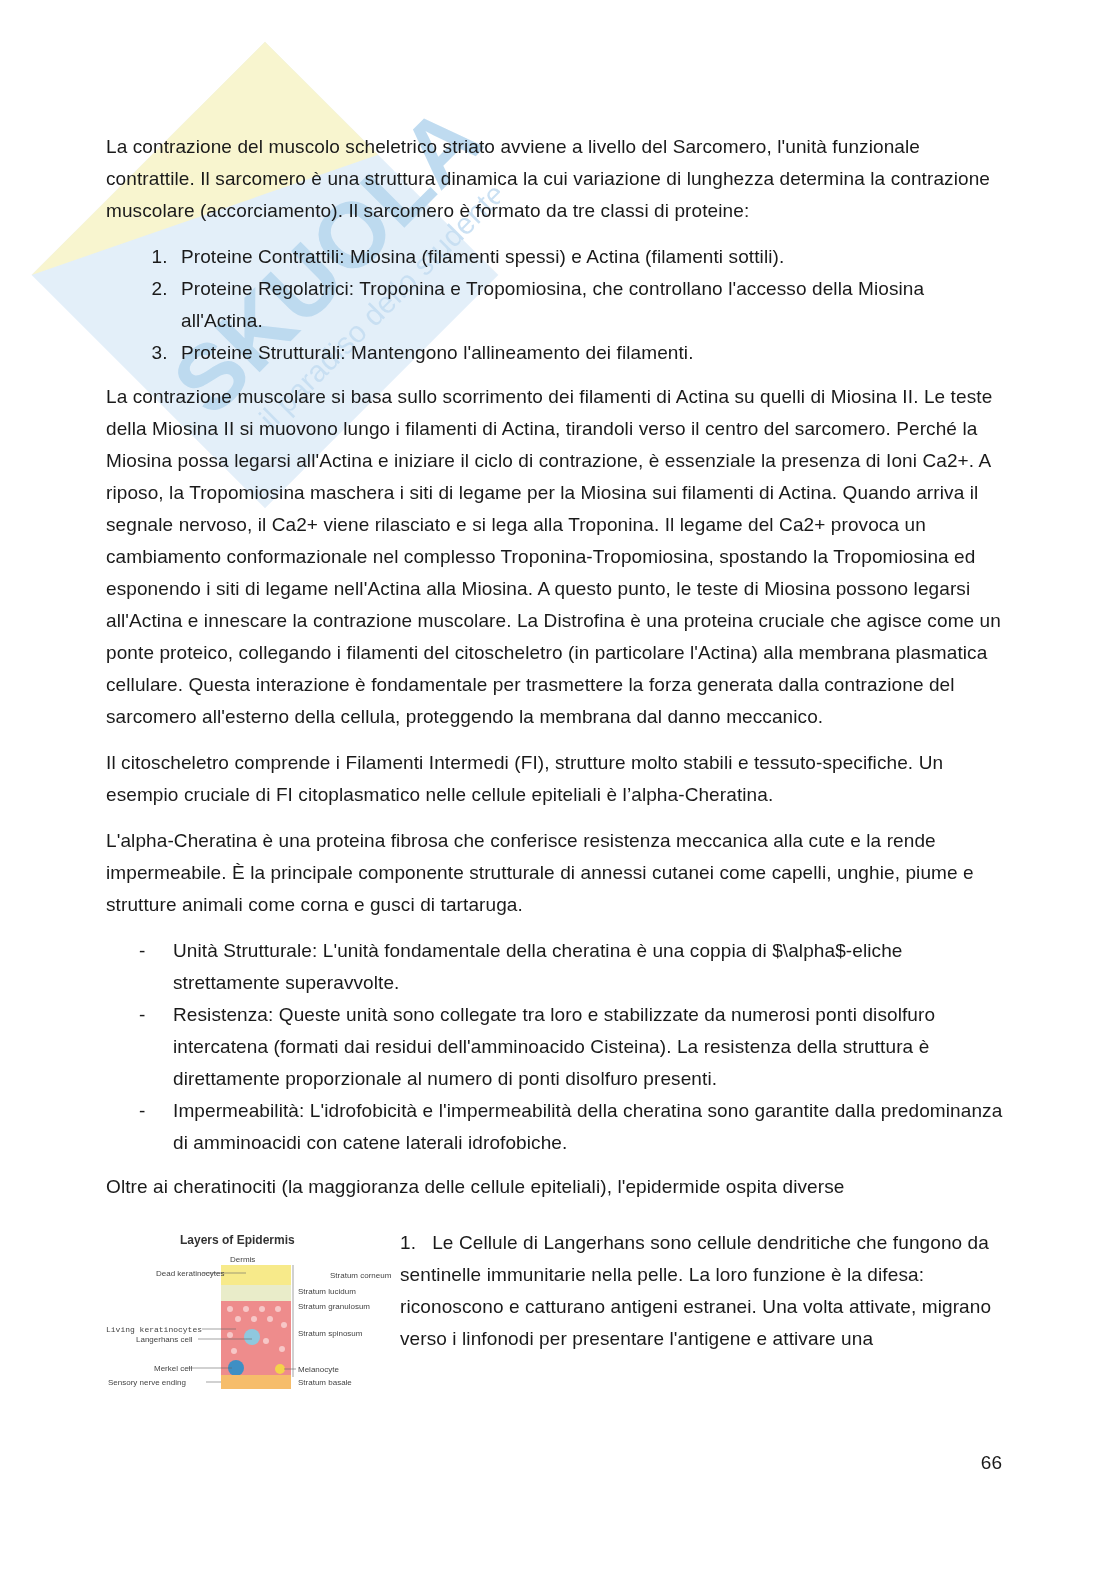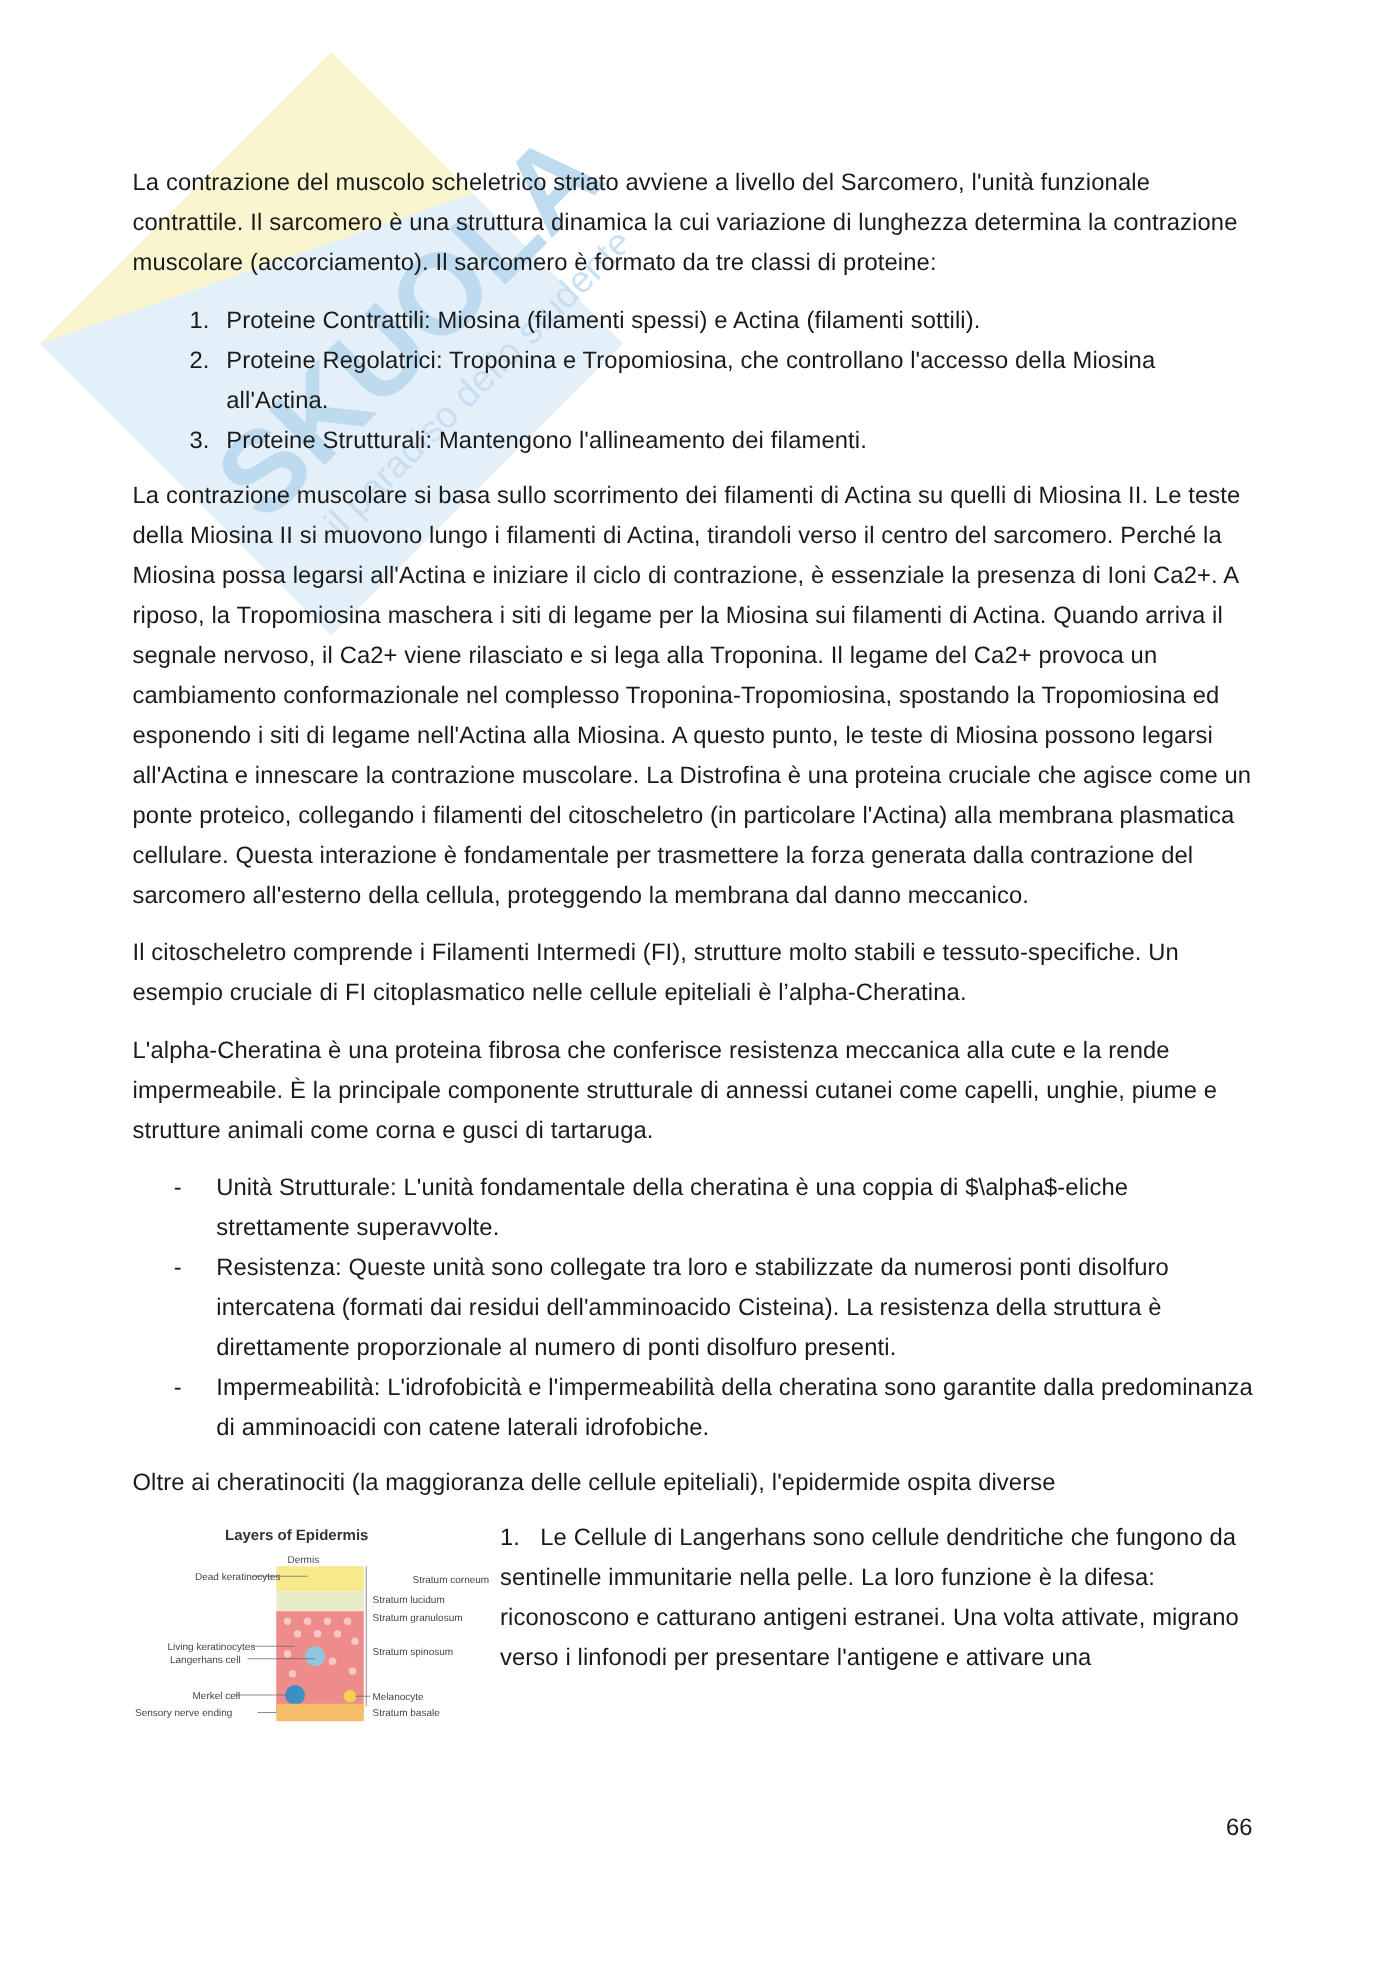--- a/index.html
+++ b/index.html
@@ -8,21 +8,21 @@
   .watermark { position: absolute; left: 30px; top: 40px; width: 470px; height: 470px; z-index: 0; pointer-events: none; }
   .page { position: absolute; left: 106px; top: 131px; width: 900px; z-index: 1; }
   p, li { font-size: 19px; line-height: 32px; margin: 0; letter-spacing: 0.1px; }
   .para { margin-bottom: 14px; }
   ol.num { margin: 0 0 12px 0; padding-left: 67px; }
   ol.num li { padding-left: 8px; }
   ul.dash { list-style: none; margin: 0 0 12px 0; padding: 0 0 0 67px; }
   ul.dash li { position: relative; }
   ul.dash li .dash-mark { position: absolute; left: -34px; top: 0; }
   .indent-line { padding-left: 294px; }
-  .bottom-row { display: flex; align-items: flex-start; margin-top: 12px; }
+  .bottom-row { display: flex; align-items: flex-start; margin-top: 24px; }
   .figure { width: 270px; height: 170px; position: relative; flex: 0 0 270px; margin-right: 24px; }
   .figure-text { flex: 1; }
   .fig-title { position: absolute; left: 74px; top: 6px; font-size: 12px; font-weight: bold; color: #333; }
   .fig-lbl { position: absolute; font-size: 8px; color: #444; white-space: nowrap; }
   .page-num { position: absolute; right: 114px; top: 1452px; font-size: 19px; z-index: 1; }
 </style>
 </head>
 <body>
 
 <svg class="watermark" viewBox="0 0 470 470">
@@ -88,21 +88,21 @@
           <line x1="96" y1="46" x2="140" y2="46"></line>
           <line x1="96" y1="102" x2="130" y2="102"></line>
           <line x1="92" y1="112" x2="146" y2="112"></line>
           <line x1="82" y1="141" x2="126" y2="141"></line>
           <line x1="100" y1="155" x2="115" y2="155"></line>
           <line x1="178" y1="142" x2="190" y2="142"></line>
           <line x1="187" y1="38" x2="187" y2="150"></line>
         </g>
       </svg>
       <div class="fig-lbl" style="left:4px; top:42px;padding-left:46px;">Dead keratinocytes</div>
-      <div class="fig-lbl" style="left:28px; top:98px;">Living keratinocytes</div>
+      <div class="fig-lbl" style="left:0; top:98px;font-family:Liberation Mono, monospace;">Living keratinocytes</div>
       <div class="fig-lbl" style="left:30px; top:108px;">Langerhans cell</div>
       <div class="fig-lbl" style="left:48px; top:137px;">Merkel cell</div>
       <div class="fig-lbl" style="left:2px; top:151px;">Sensory nerve ending</div>
       <div class="fig-lbl" style="left:192px; top:44px;padding-left:32px;">Stratum corneum</div>
       <div class="fig-lbl" style="left:192px; top:60px;">Stratum lucidum</div>
       <div class="fig-lbl" style="left:192px; top:75px;">Stratum granulosum</div>
       <div class="fig-lbl" style="left:192px; top:102px;">Stratum spinosum</div>
       <div class="fig-lbl" style="left:192px; top:138px;">Melanocyte</div>
       <div class="fig-lbl" style="left:192px; top:151px;">Stratum basale</div>
     </div>

